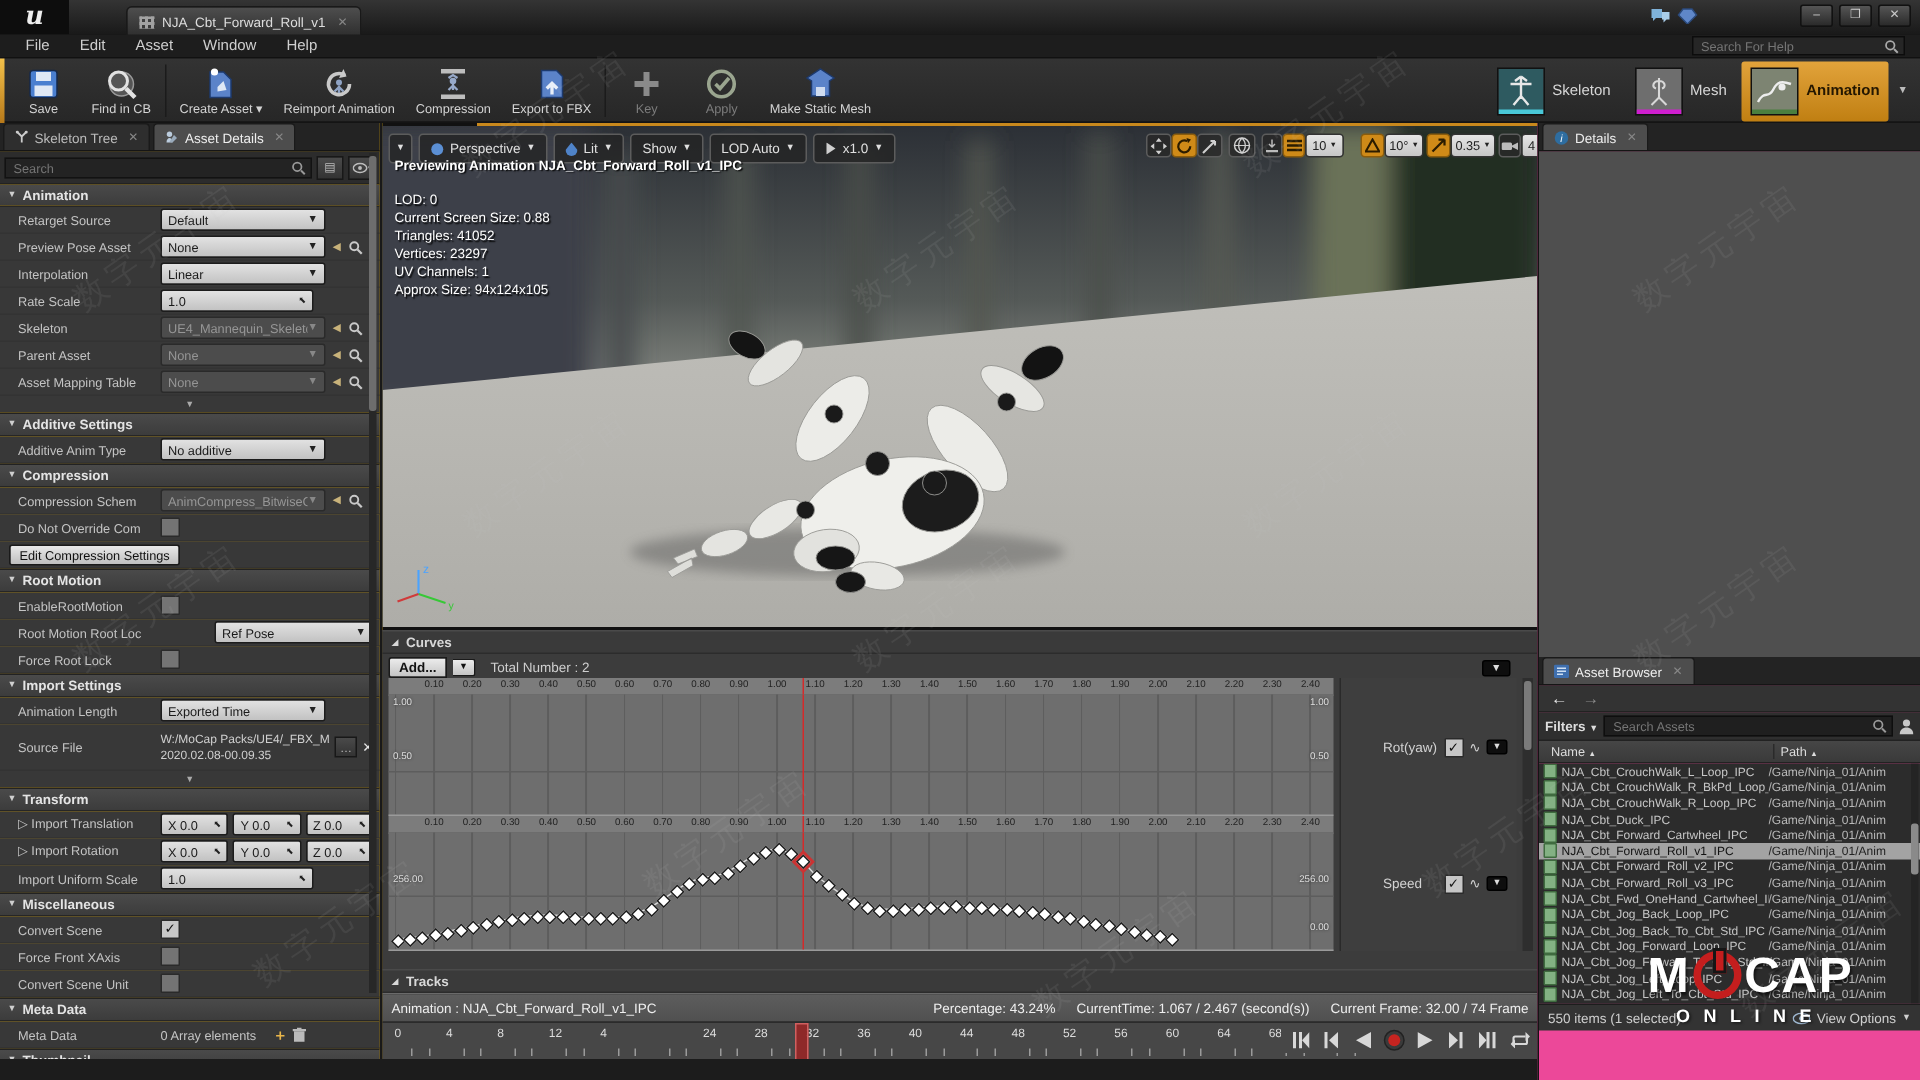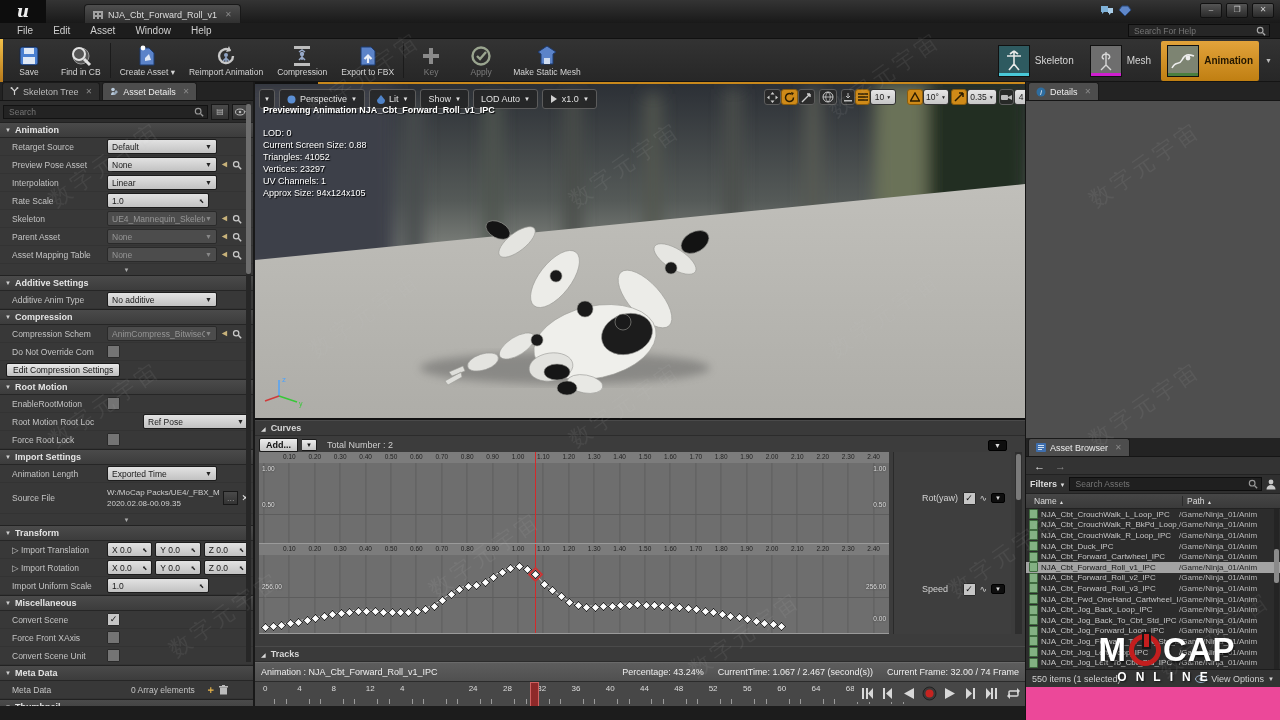--- a/index.html
+++ b/index.html
@@ -635,21 +635,21 @@
           <span class="chk"></span>
         </span>
       </div>
       <div class="sec-head">
         <span class="tri">▼</span>
         <span>Meta Data</span>
       </div>
       <div class="prow">
         <span class="plabel">Meta Data</span>
         <span class="fwrap">
-          <span style="font-size: 8.5px; color: rgb(196, 196, 196); margin-left: 24px;">0 Array elements</span>
+          <span style="font-size: 8.5px; color: rgb(196, 196, 196);">0 Array elements</span>
           <span style="color: rgb(232, 181, 74); font-weight: bold; font-size: 10px; margin-left: 8px;">＋</span>
           <span>
             <svg width="9" height="10" viewBox="0 0 9 10">
               <rect x="1" y="2.5" width="7" height="7" fill="#bbb"></rect>
               <rect x="0" y="1" width="9" height="1.5" fill="#bbb"></rect>
               <rect x="3" y="0" width="3" height="1.5" fill="#bbb"></rect>
             </svg>
           </span>
         </span>
       </div>

